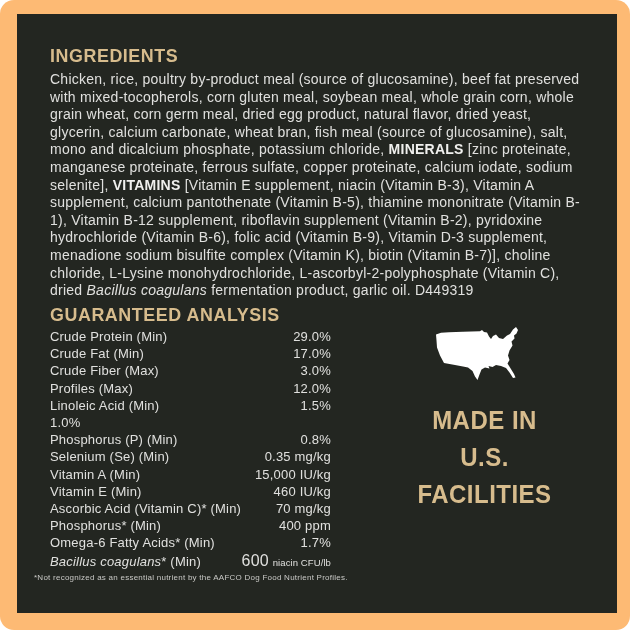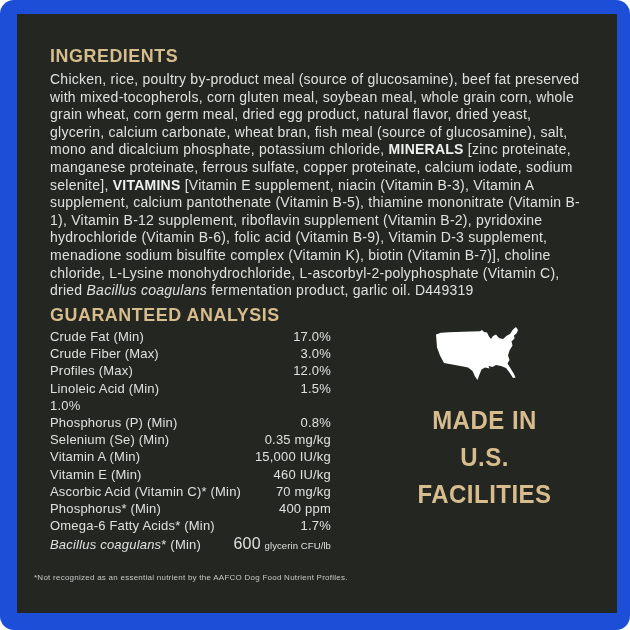--- a/index.html
+++ b/index.html
@@ -1,17 +1,17 @@
 <!DOCTYPE html>
 <html><head>
 <meta charset="utf-8">
 <style>
   html,body{margin:0;padding:0;background:#ffffff;}
   body{width:630px;height:630px;font-family:"Liberation Sans",sans-serif;}
-  .page{width:630px;height:630px;background:#1d4ed8;border-radius:14px;position:relative;overflow:hidden;}
+  .page{width:630px;height:630px;background:#fdba74;border-radius:14px;position:relative;overflow:hidden;}
   .panel{position:absolute;left:17px;top:14px;width:600px;height:599px;background:#232621;color:#e3e3e1;}
 
   .sec-heading{position:absolute;font-weight:700;font-size:19px;letter-spacing:.6px;color:#d7bc8d;transform:scaleX(.94);transform-origin:left center;white-space:nowrap;}
   #ingredients-heading{left:33px;top:31px;}
   #ga-heading{left:33px;top:290px;}
 
   .ingredients-text{position:absolute;left:33px;top:57px;width:533px;font-size:14px;line-height:17.6px;letter-spacing:.25px;color:#e0e0de;}
   .ingredients-text b{font-weight:700;color:#f0f0ee;}
   .ingredients-text i{font-style:italic;}
 
@@ -32,20 +32,24 @@
 <div class="page">
   <div class="panel">
 
     <div class="sec-heading" id="ingredients-heading">INGREDIENTS</div>
 
     <div class="ingredients-text"><span>Chicken, rice, poultry by-product meal (source of glucosamine), beef fat preserved with mixed-tocopherols, corn gluten meal, soybean meal, whole grain corn, whole grain wheat, corn germ meal, dried egg product, natural flavor, dried yeast, glycerin, calcium carbonate, wheat bran, fish meal (source of glucosamine), salt, mono and dicalcium phosphate, potassium chloride, </span><b>MINERALS</b><span> [zinc proteinate, manganese proteinate, ferrous sulfate, copper proteinate, calcium iodate, sodium selenite], </span><b>VITAMINS</b><span> [Vitamin E supplement, niacin (Vitamin B-3), Vitamin A supplement, calcium pantothenate (Vitamin B-5), thiamine mononitrate (Vitamin B-1), Vitamin B-12 supplement, riboflavin supplement (Vitamin B-2), pyridoxine hydrochloride (Vitamin B-6), folic acid (Vitamin B-9), Vitamin D-3 supplement, menadione sodium bisulfite complex (Vitamin K), biotin (Vitamin B-7)], choline chloride, L-Lysine monohydrochloride, L-ascorbyl-2-polyphosphate (Vitamin C), dried </span><i>Bacillus coagulans</i><span> fermentation product, garlic oil. D449319</span></div>
 
     <div class="sec-heading" id="ga-heading">GUARANTEED ANALYSIS</div>
 
     <div class="ga-table">
+      <div class="ga-row">
+        <span>Crude Protein (Min)</span>
+        <span class="val">29.0%</span>
+      </div>
       <div class="ga-row">
         <span>Crude Fat (Min)</span>
         <span class="val">17.0%</span>
       </div>
       <div class="ga-row">
         <span>Crude Fiber (Max)</span>
         <span class="val">3.0%</span>
       </div>
       <div class="ga-row">
         <span>Profiles (Max)</span>
@@ -81,21 +85,21 @@
       <div class="ga-row">
         <span>Phosphorus* (Min)</span>
         <span class="val">400 ppm</span>
       </div>
       <div class="ga-row">
         <span>Omega-6 Fatty Acids* (Min)</span>
         <span class="val">1.7%</span>
       </div>
       <div class="ga-row">
         <span><i>Bacillus coagulans</i><span>* (Min)</span></span>
-        <span class="val"><span class="val-big">600</span> <span class="val-small">glycerin CFU/lb</span></span>
+        <span class="val"><span class="val-big">600</span> <span class="val-small">niacin CFU/lb</span></span>
       </div>
     </div>
 
     <div class="footnote">*Not recognized as an essential nutrient by the AAFCO Dog Food Nutrient Profiles.</div>
 
     <div class="made-in">
       <svg class="us-map" viewBox="0 0 100 62" xmlns="http://www.w3.org/2000/svg">
         <path fill="#ffffff" d="M1 9 L6 7.2 L14 6.8 L28 6.2 L45 5.8 L47 4.6 L49 6.4 L52 7 L54 11 L56 13.5 L58 10.5 L61 9 L64 12.5 L68 13.5 L72 10 L75 8.5 L78 4 L81 1.5 L83 4.5 L81.5 8 L79 10 L79.5 13 L76.5 16 L77.5 20 L74.5 25 L73 30 L74.5 34.5 L72.5 38 L75 42 L79 48.5 L80.5 52 L78 52.5 L74.5 47 L71 42.5 L66 40.5 L61 39.5 L57.5 41.5 L53.5 40.5 L54.5 43 L50 42 L46.5 44 L44.5 49 L42.5 54.5 L40 51 L37.5 45.5 L33 42 L28 41 L20 39.5 L9 37.5 L5 30 L2 22 L1.5 15 Z"></path>
       </svg>
       <div class="made-in-text">

